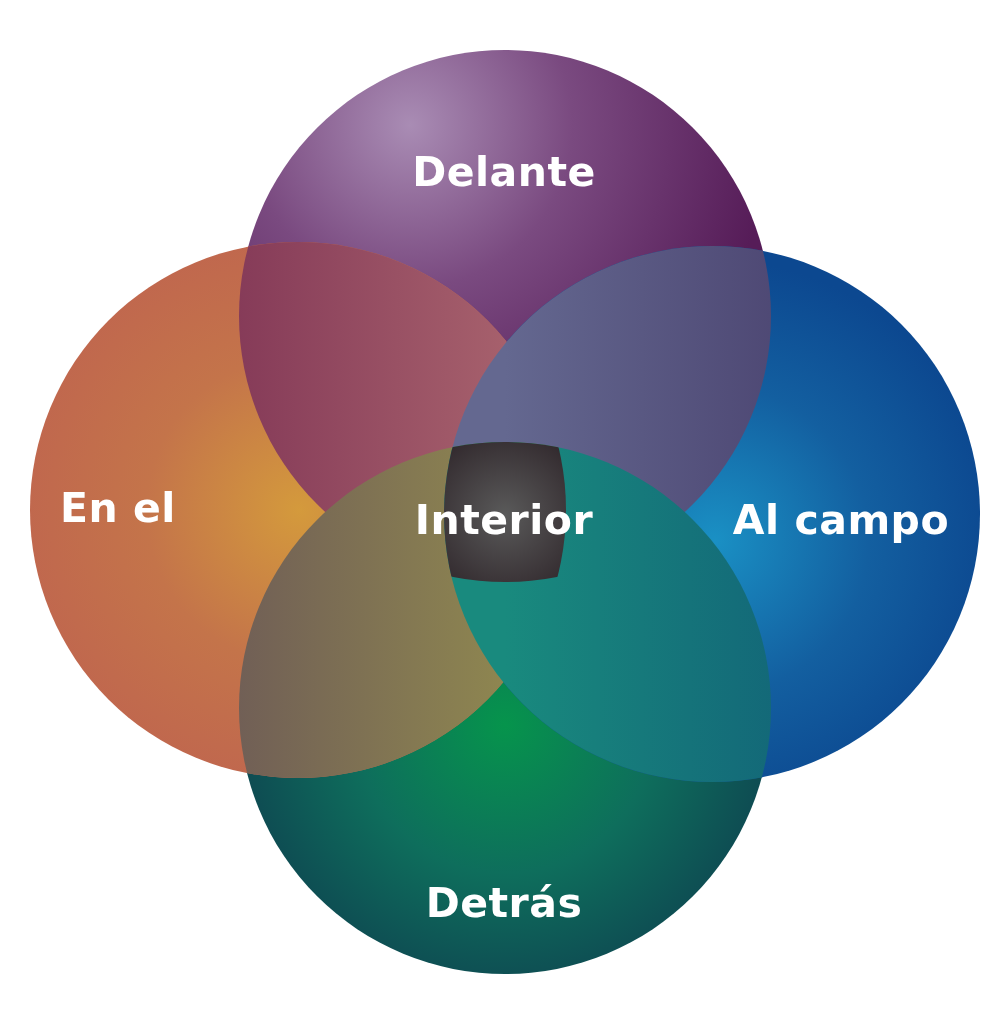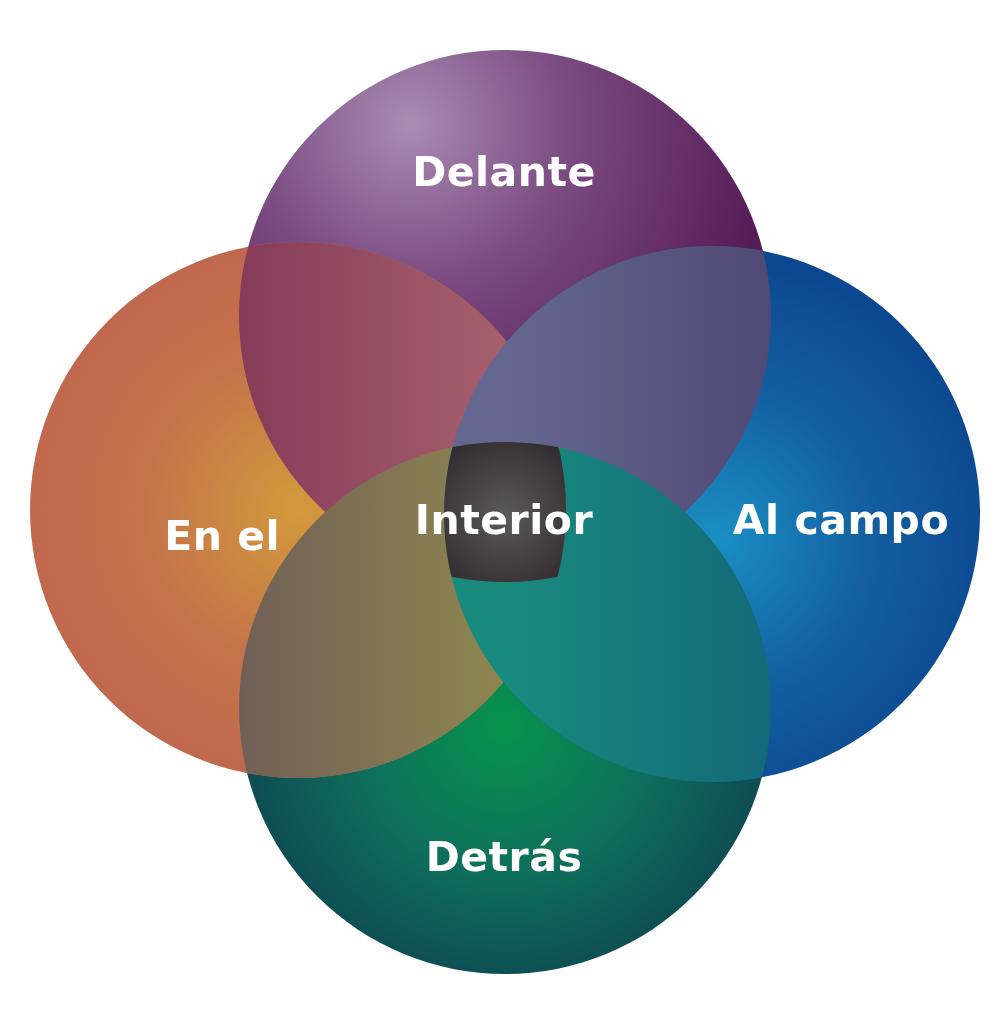--- a/index.html
+++ b/index.html
@@ -21,29 +21,28 @@
       height: 1024px;
     }
     .label {
       position: absolute;
       color: #ffffff;
       font-family: "DejaVu Sans", sans-serif;
       font-weight: bold;
       font-size: 41px;
       line-height: 44px;
       letter-spacing: 0.5px;
-      text-align: right;
+      text-align: left;
       white-space: nowrap;
       transform: translate(-50%, -50%);
     }
     .label.two-line {
       white-space: normal;
       width: 220px;
       line-height: 42px;
-      margin-top: 28px;
     }
   </style>
 </head>
 <body>
 
 <svg id="diagram" viewBox="0 0 1008 1024" xmlns="http://www.w3.org/2000/svg">
   <defs>
     <radialGradient id="g-top" cx="410" cy="125" r="360" gradientUnits="userSpaceOnUse">
       <stop offset="0" stop-color="#a98cb4"></stop>
       <stop offset="0.45" stop-color="#7a4a80"></stop>
@@ -132,13 +131,13 @@
 <div class="label" style="left:504px; top:172px;">Delante</div>
 
 <div class="label two-line" style="left:170px; top:508px;">
   <div>En el</div>
 </div>
 
 <div class="label" style="left:504px; top:520px;">Interior</div>
 
 <div class="label" style="left:841px; top:520px;">Al campo</div>
 
-<div class="label" style="left:504px; top:857px;">Detrás</div>
+<div class="label" style="left:504px; top:903px;">Detrás</div>
 
 </body></html>

